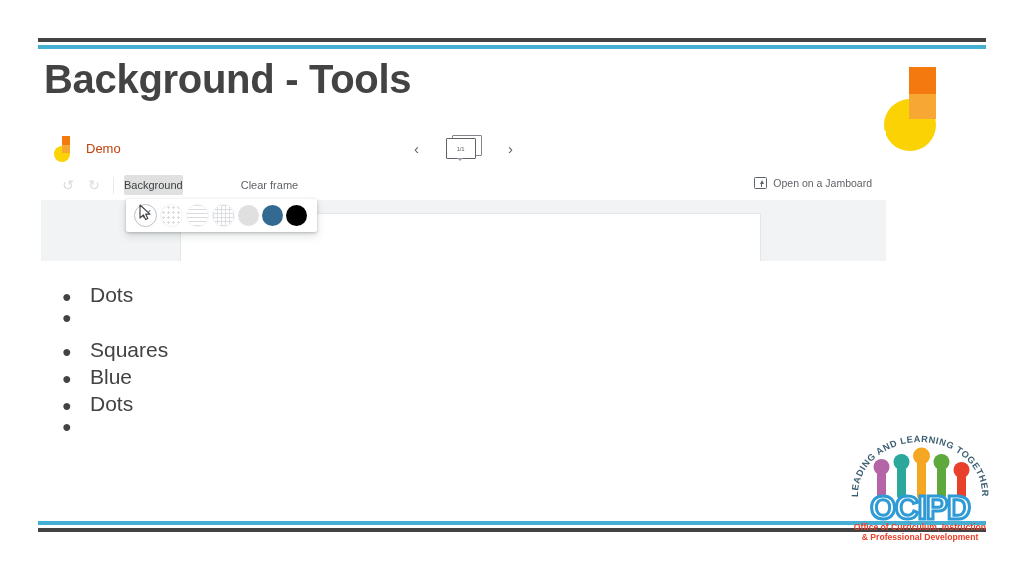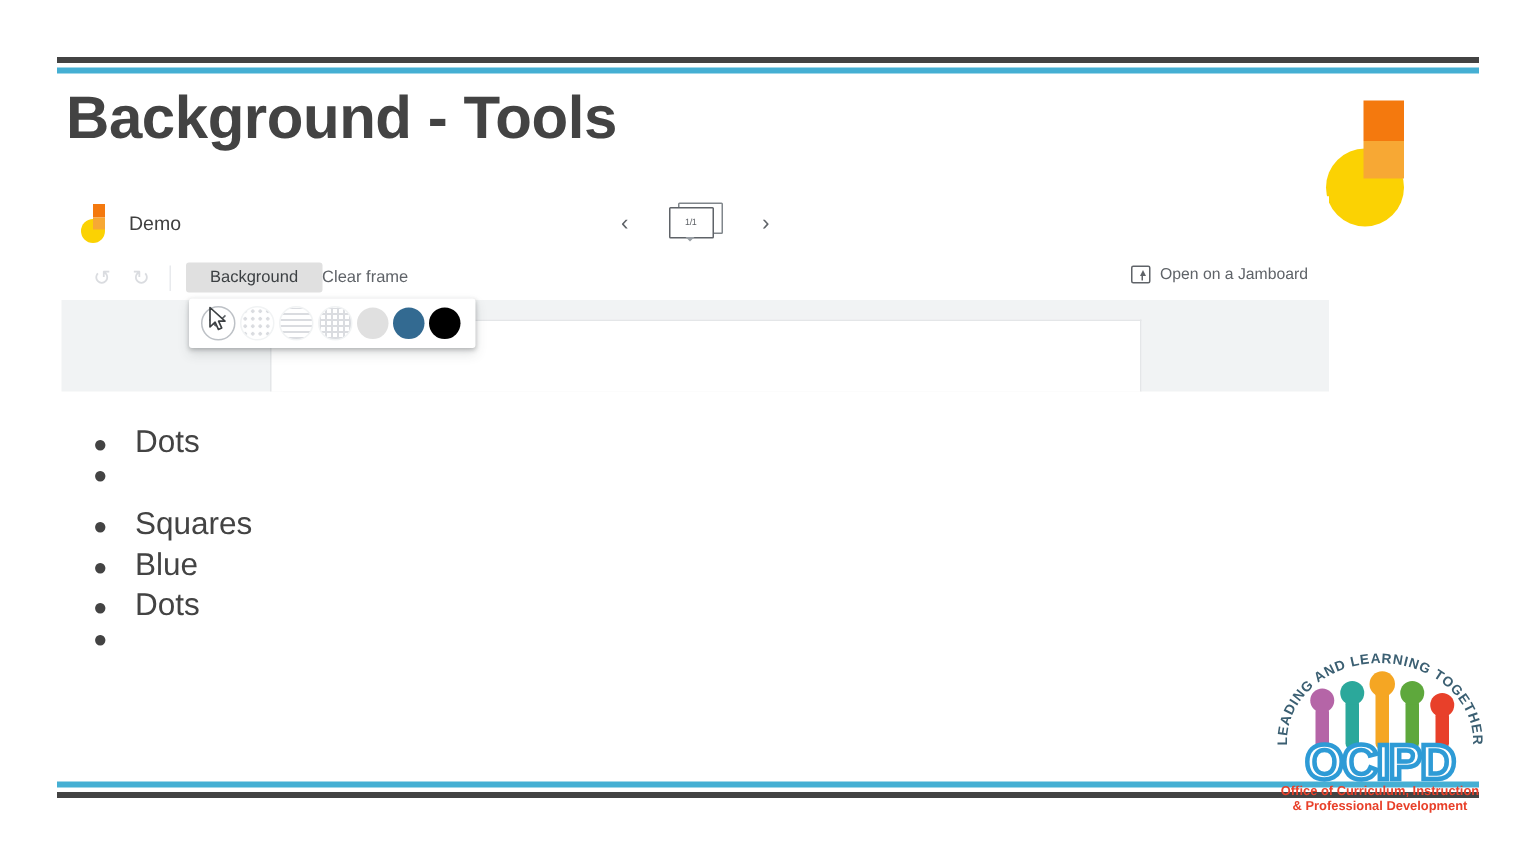--- a/index.html
+++ b/index.html
@@ -102,21 +102,21 @@
   .jam-logo .jl-rect-bot {
     position: absolute;
     left: 8px; top: 9px;
     width: 8px; height: 8px;
     background: #F7A834;
   }
   .jam-docname {
     position: absolute;
     left: 45px; top: 10px;
     font-size: 13px;
-    color: #404040;
+    color: #c2410c;
   }
 
   .jam-frame-nav {
     position: absolute;
     left: 0; right: 0; top: 4px;
     display: flex;
     align-items: center;
     justify-content: center;
     gap: 22px;
   }
@@ -255,28 +255,30 @@
   .tb-sep {
     width: 1px;
     height: 17px;
     background: #e8eaed;
     margin: 0 10px 0 6px;
   }
   .tb-chip {
     font-size: 11px;
     color: #3c4043;
     background: #e0e0e0;
-    padding: 4px 16px;
+    padding: 4px 0;
     border-radius: 2px;
     cursor: pointer;
   }
   .tb-item {
     font-size: 11px;
     color: #5f6368;
-    cursor: pointer;
+    margin-left: 22px;
+    cursor: pointer;
+    padding-left: 36px;
   }
   .jam-open-link {
     position: absolute;
     right: 14px; top: 7px;
     display: flex;
     align-items: center;
     gap: 6px;
     font-size: 10.5px;
     color: #5f6368;
     cursor: pointer;

